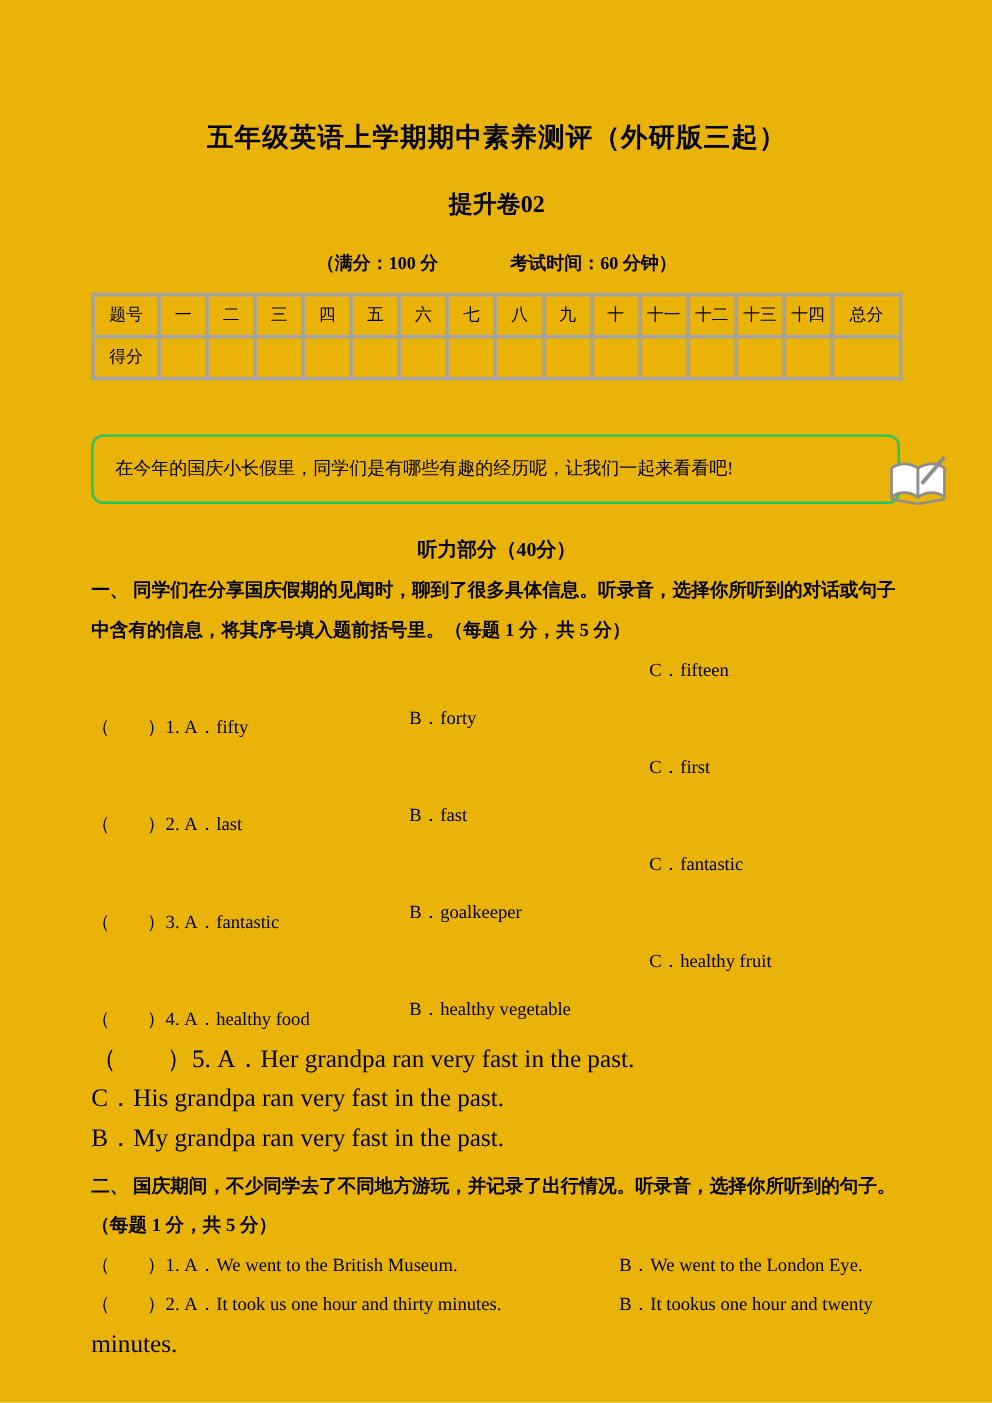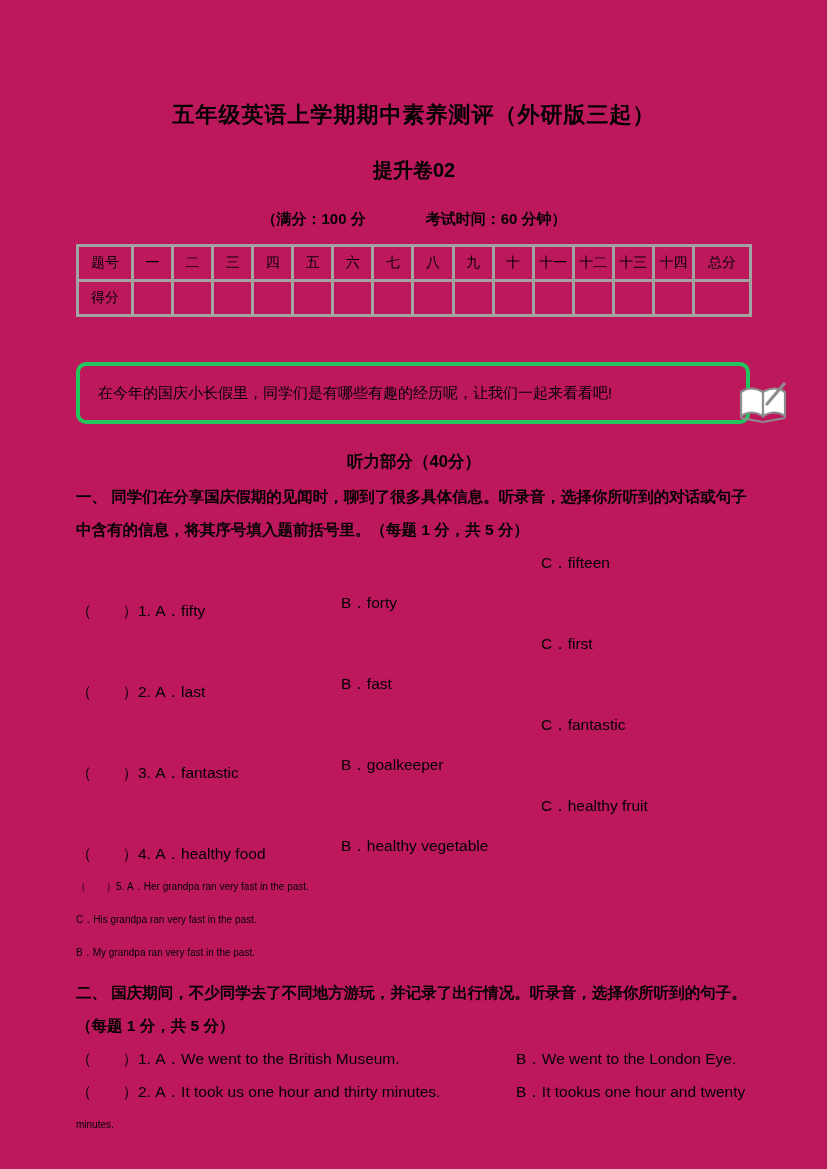--- a/index.html
+++ b/index.html
@@ -1,46 +1,46 @@
 <!DOCTYPE html>
 <html><head>
 <meta charset="utf-8">
 <style>
   html,body{margin:0;padding:0;background:#ffffff;}
   .page{
     width:827px;height:1169px;box-sizing:border-box;
     padding:100px 75px 40px 76px;
-    background:#be185d;color:#000;
-    font-family:Liberation Sans, sans-serif;
+    background:#eab308;color:#000;
+    font-family:Liberation Serif, serif;
     position:relative;overflow:hidden;
   }
   .title{font-size:22px;font-weight:bold;text-align:center;margin:0;letter-spacing:1px;}
   .subtitle{font-size:20px;font-weight:bold;text-align:center;margin:27px 0 0;}
   .meta{font-size:15px;font-weight:bold;text-align:center;margin:26px 0 0;white-space:pre;}
   .notes{margin-top:30px;font-size:14.5px;line-height:27px;}
   .notes p{margin:0;}
   .notes .nh{margin-bottom:3px;}
   .score-table{width:100%;border-collapse:collapse;margin-top:15px;font-size:14px;table-layout:fixed;}
   .score-table td{border:3px solid #a3a3a3;height:32px;text-align:center;padding:0 1px;overflow:hidden;}
   .score-table td.first{width:50px;}
   .score-table td.last{width:52px;}
   .intro-box{
     position:relative;margin-top:45px;margin-right:2px;
-    border:4px solid #22c55e;border-radius:10px;
+    border:2px solid #22c55e;border-radius:10px;
     padding:15px 18px;font-size:15px;line-height:24px;
   }
   .book-icon{position:absolute;right:-46px;top:14px;}
   .listening-heading{text-align:center;font-weight:bold;font-size:16.5px;margin:27px 0 0;}
   .sec-title{font-weight:bold;font-size:15.5px;line-height:33px;margin:7px 0 0;}
   .qrow{display:flex;line-height:33px;font-size:15.5px;}
   .qa{width:265px;flex:none;margin-top:48px;}
   .qb{width:200px;flex:none;margin-top:40px;}
   .qc{flex:1;}
   .qa2{width:440px;flex:none;}
-  .qline{line-height:33px;font-size:10px;margin:0;}
+  .qline{line-height:33px;font-size:21px;margin:0;}
 </style>
 </head>
 <body>
 
 <div class="page">
 
   <h1 class="title">五年级英语上学期期中素养测评（外研版三起）</h1>
   <div class="subtitle">提升卷02</div>
   <div class="meta">（满分：100 分　　　　考试时间：60 分钟）</div>
 

